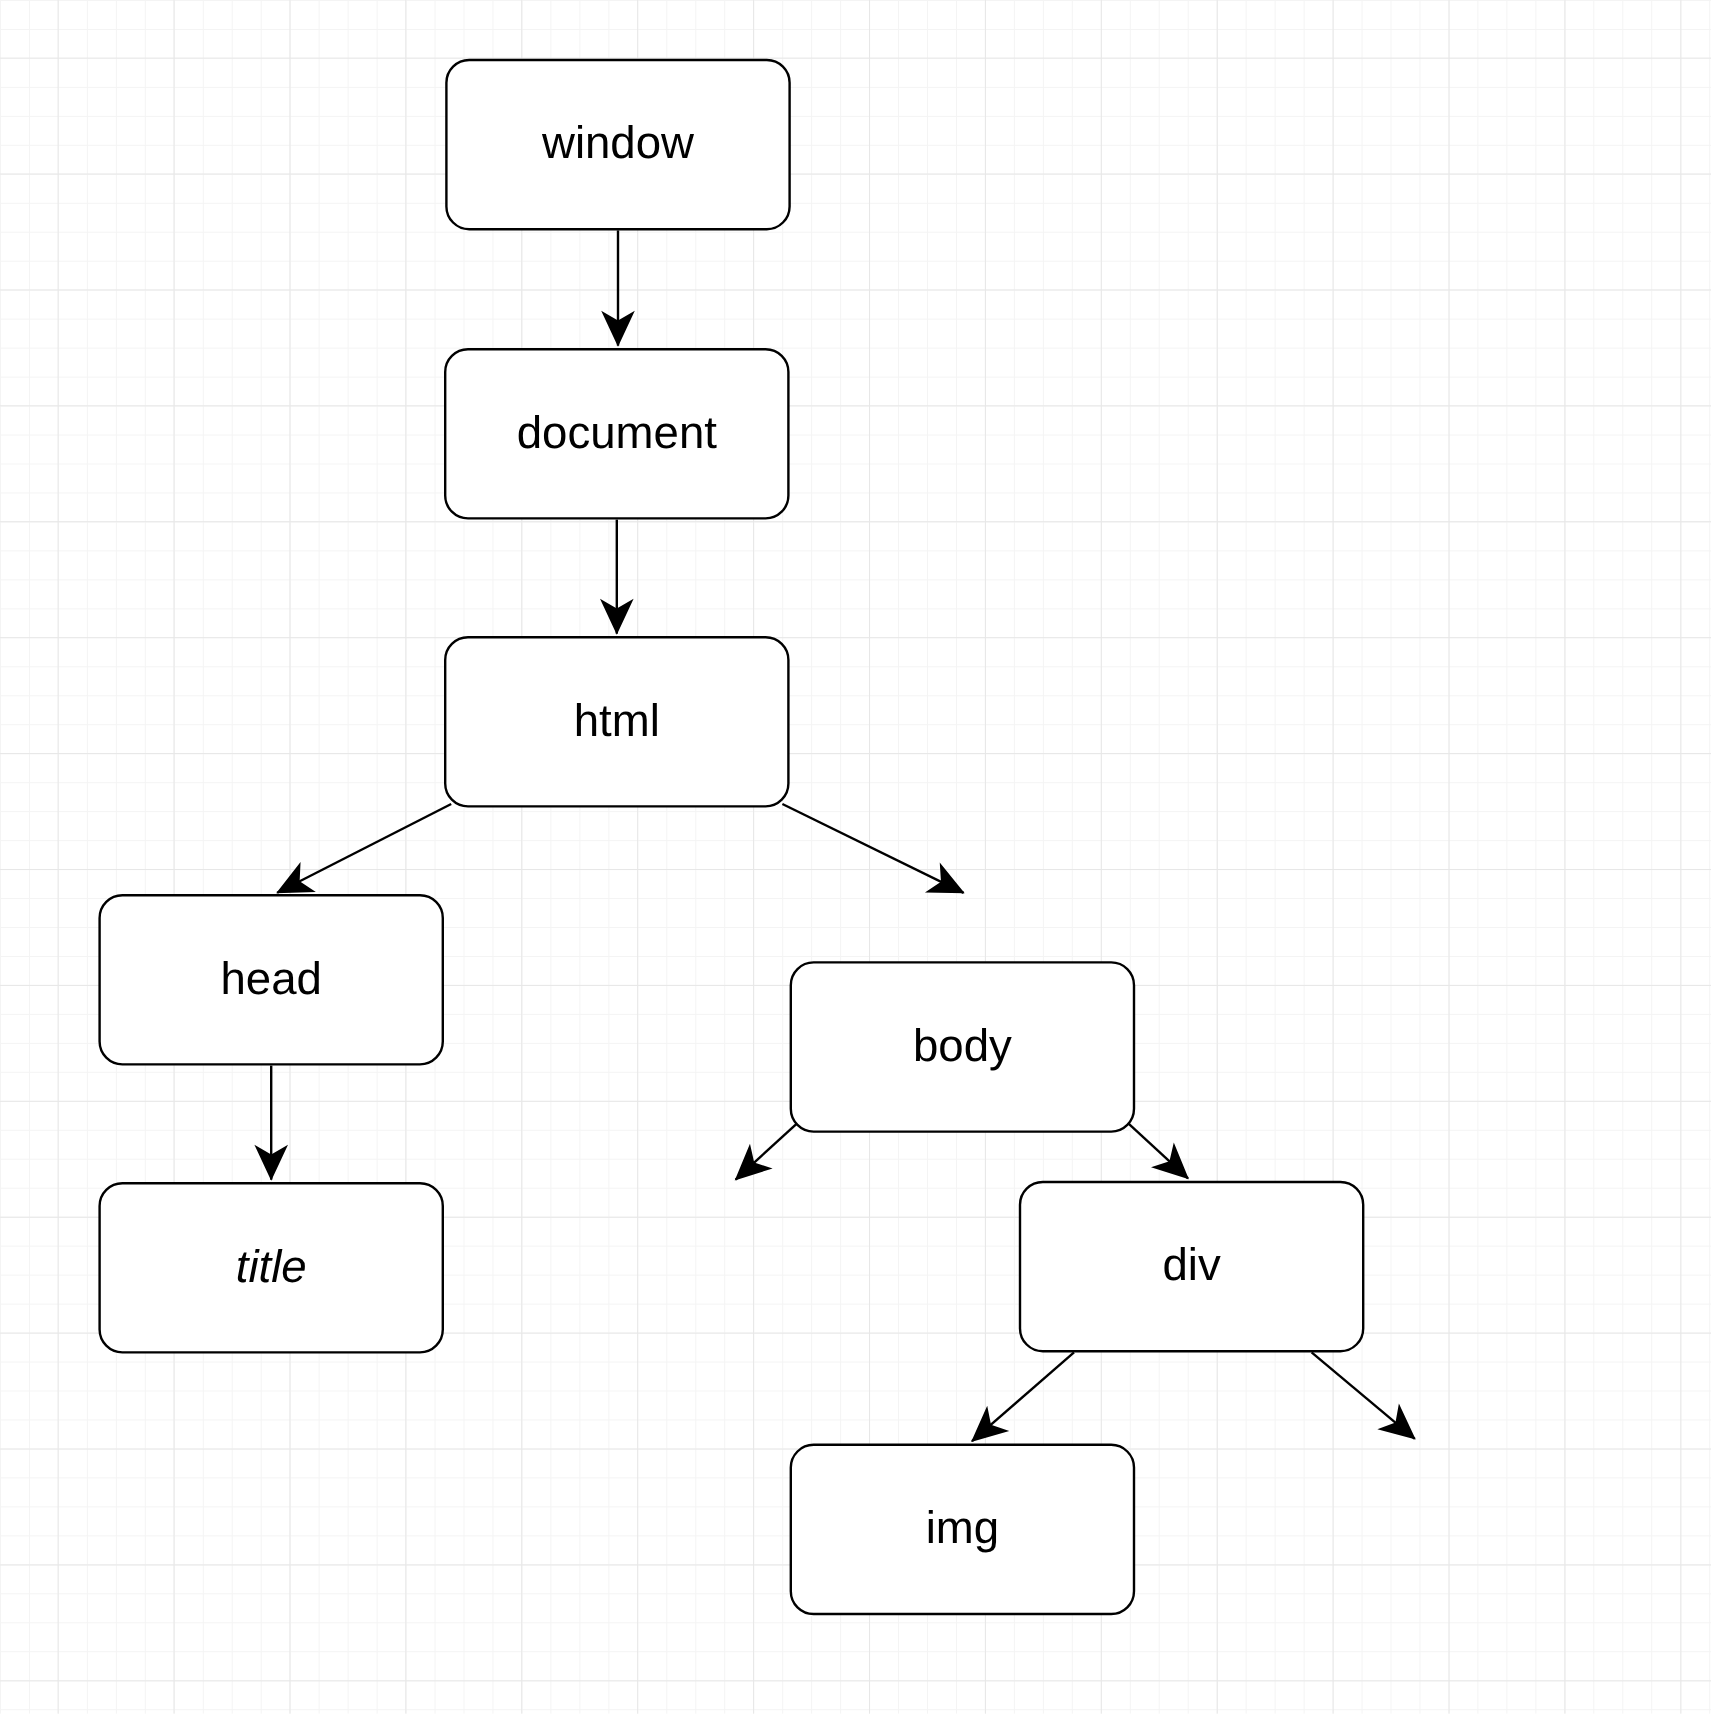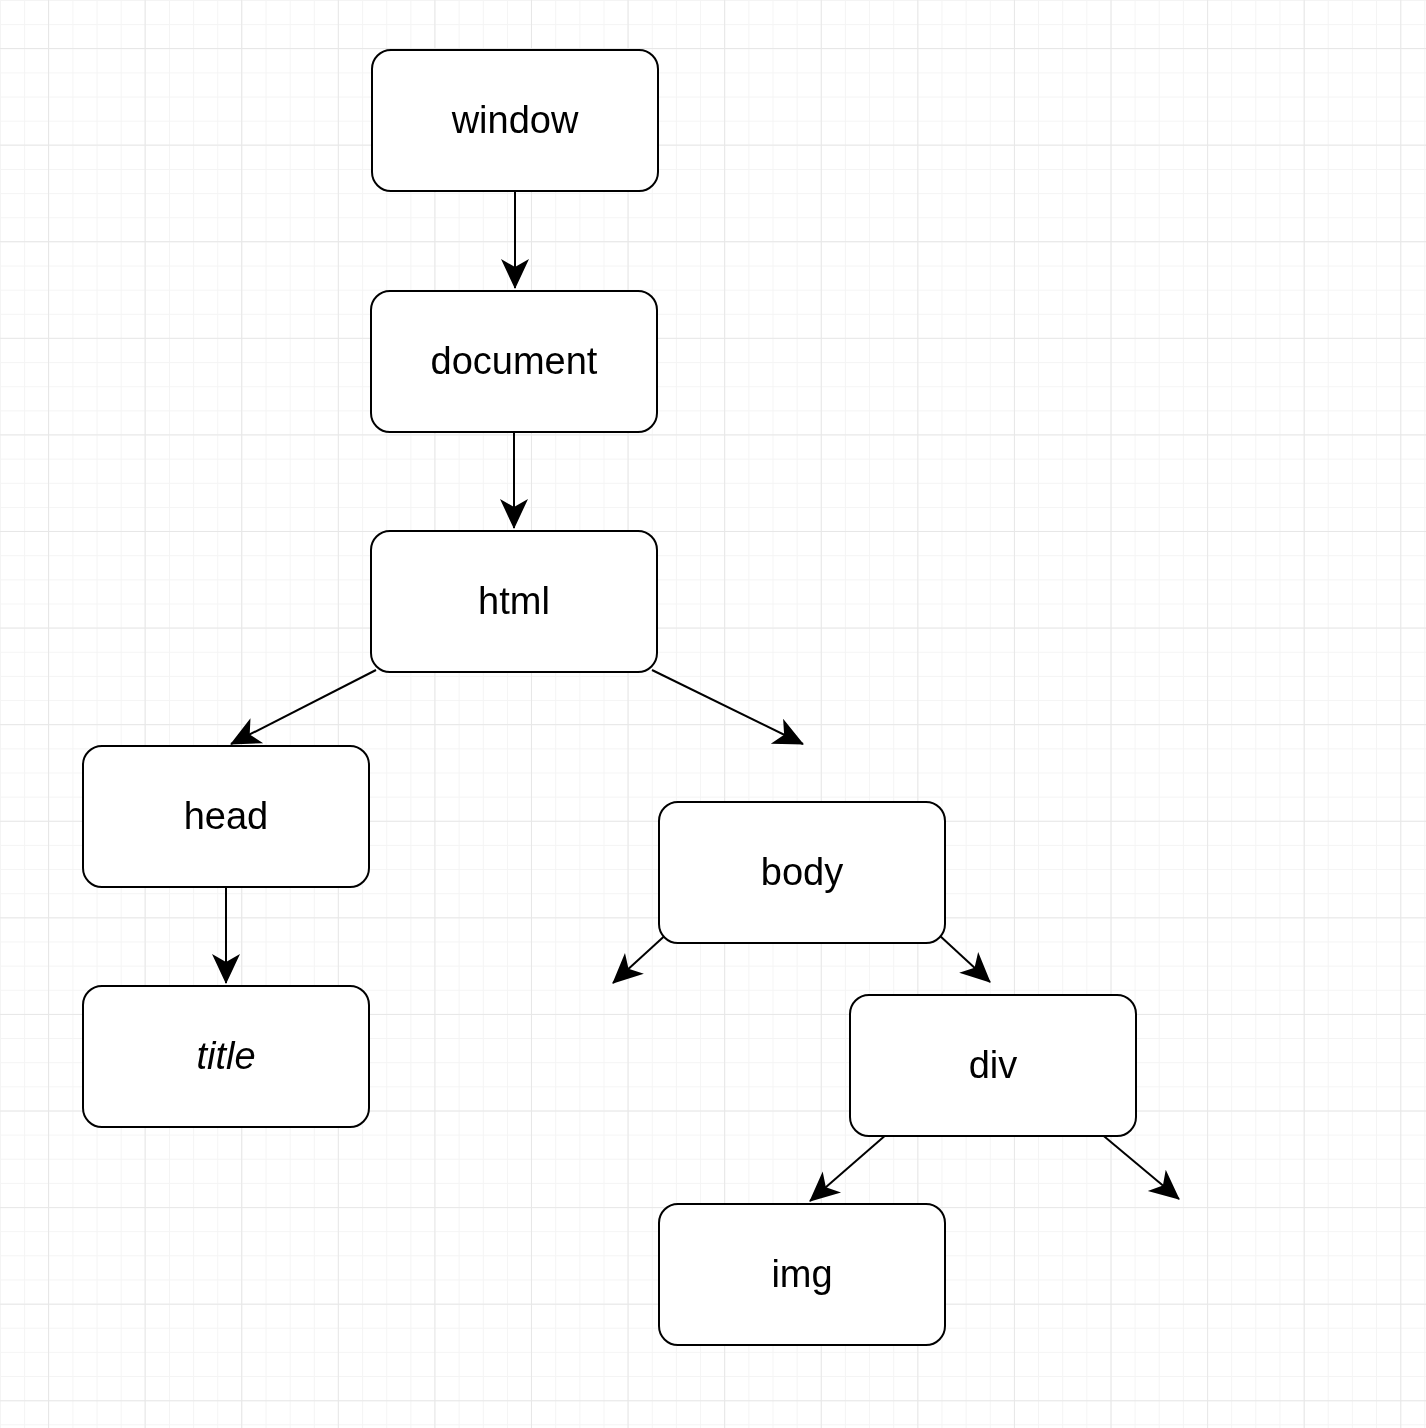--- a/index.html
+++ b/index.html
@@ -95,21 +95,21 @@
 
   <div class="node" style="left:658px; top:761px;margin-top:40px;">
     <span>body</span>
   </div>
 
   <div class="node" style="left:82px; top:985px;font-style:italic;">
     <span>title</span>
   </div>
 
 
-  <div class="node" style="left:849px; top:984px;margin-top:10px;">
+  <div class="node" style="left:849px; top:984px;">
     <span>div</span>
   </div>
 
   <div class="node" style="left:658px; top:1203px;">
     <span>img</span>
   </div>
 
 
 </div>
 

